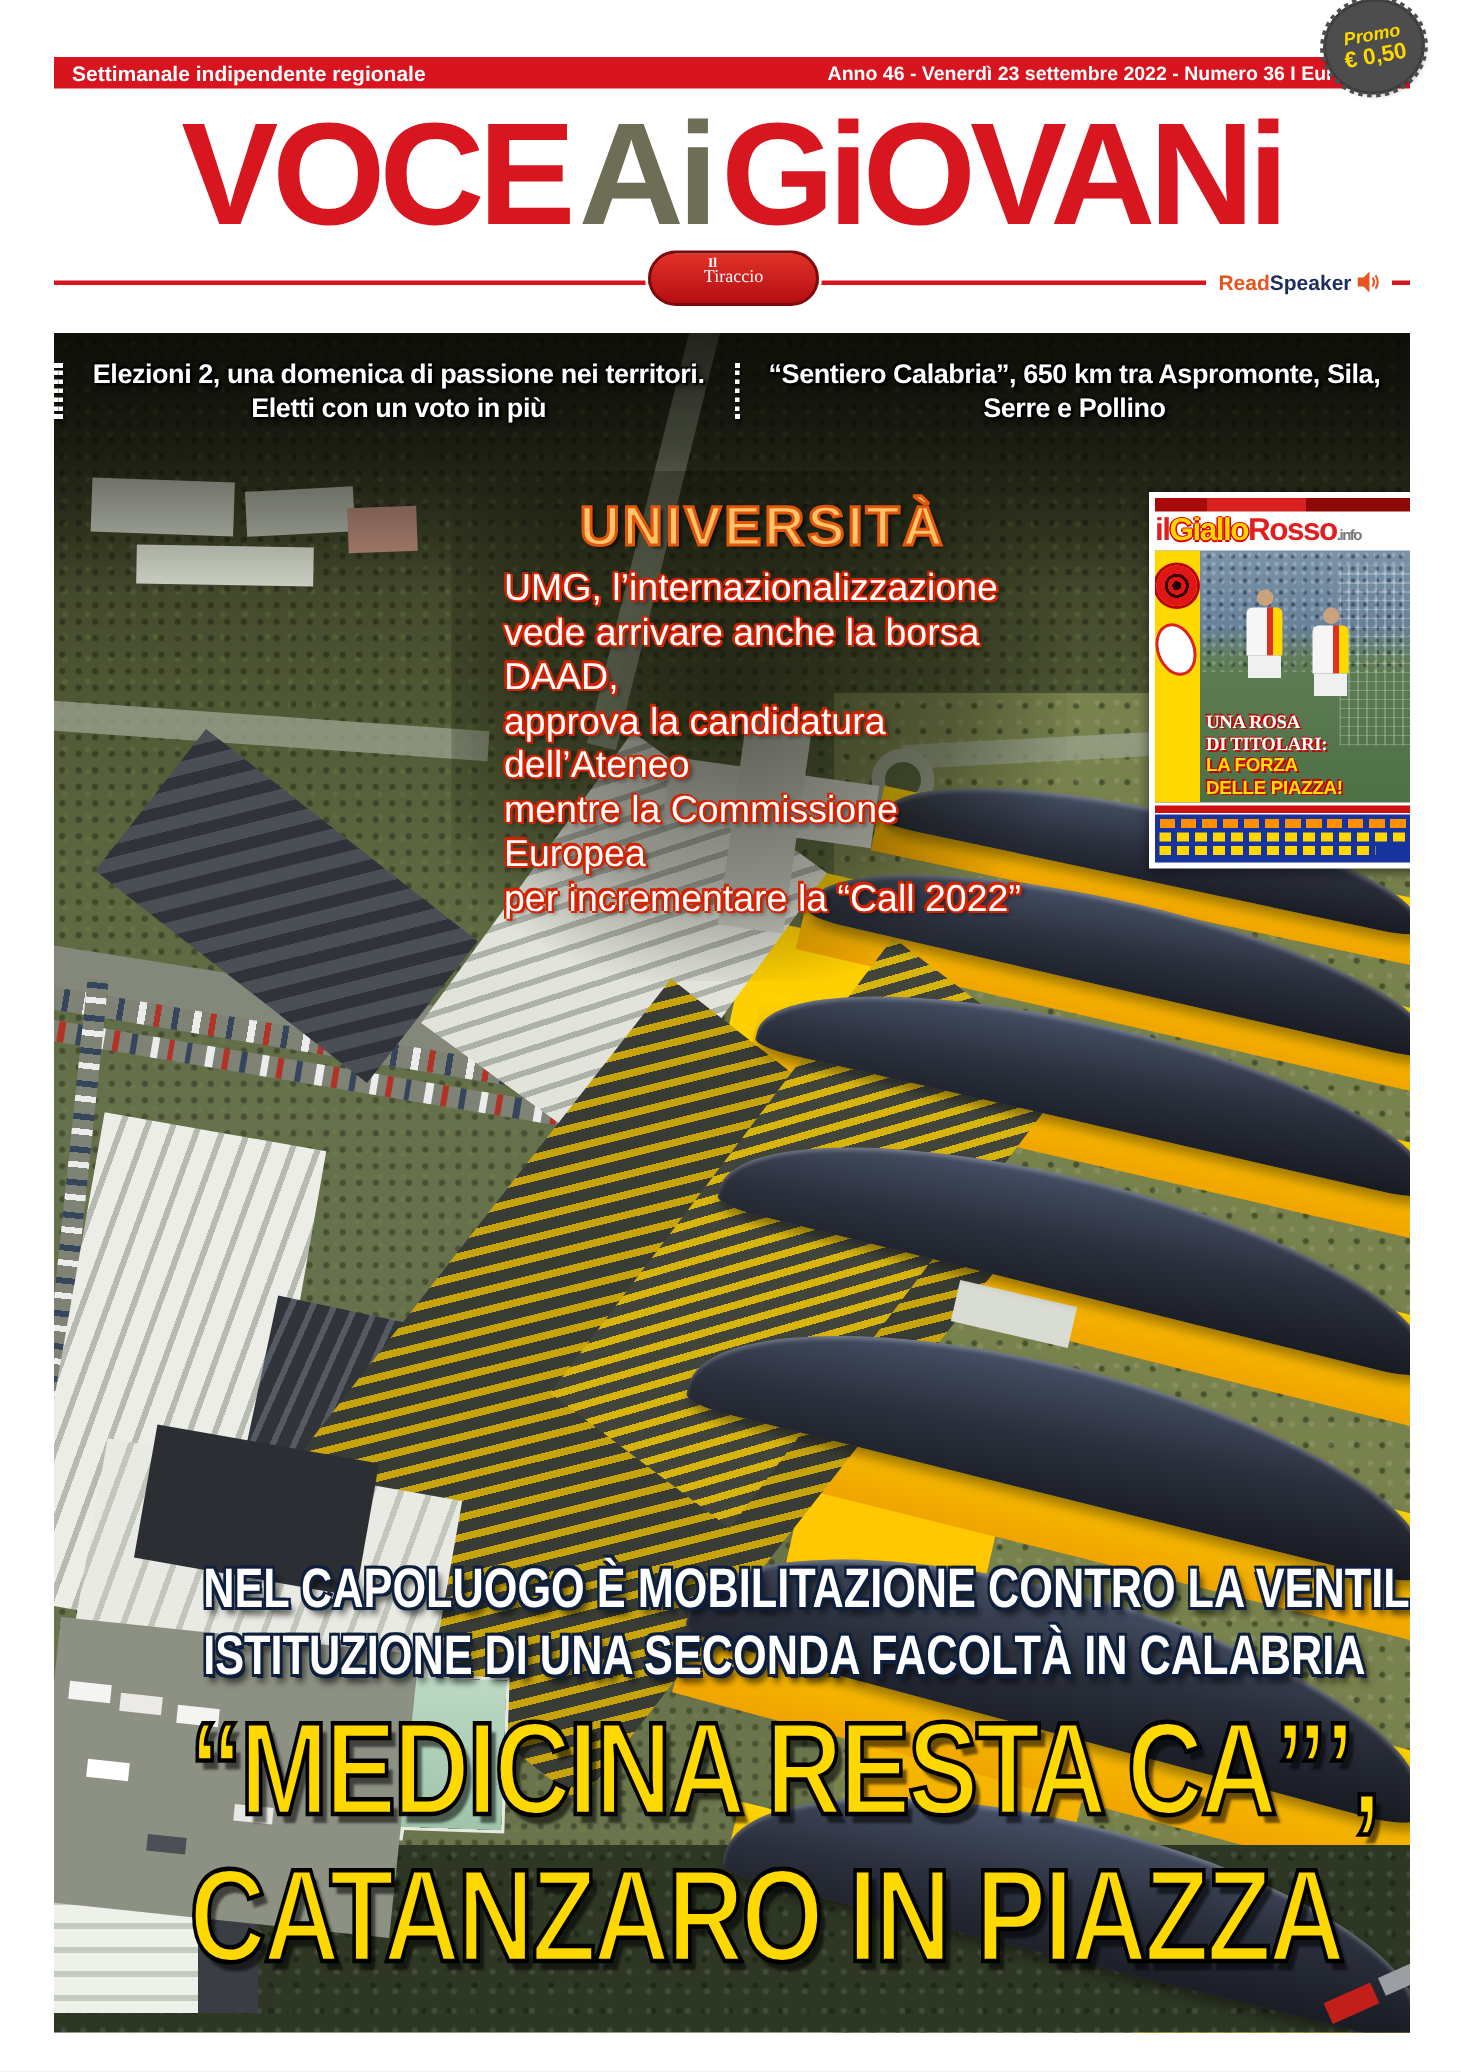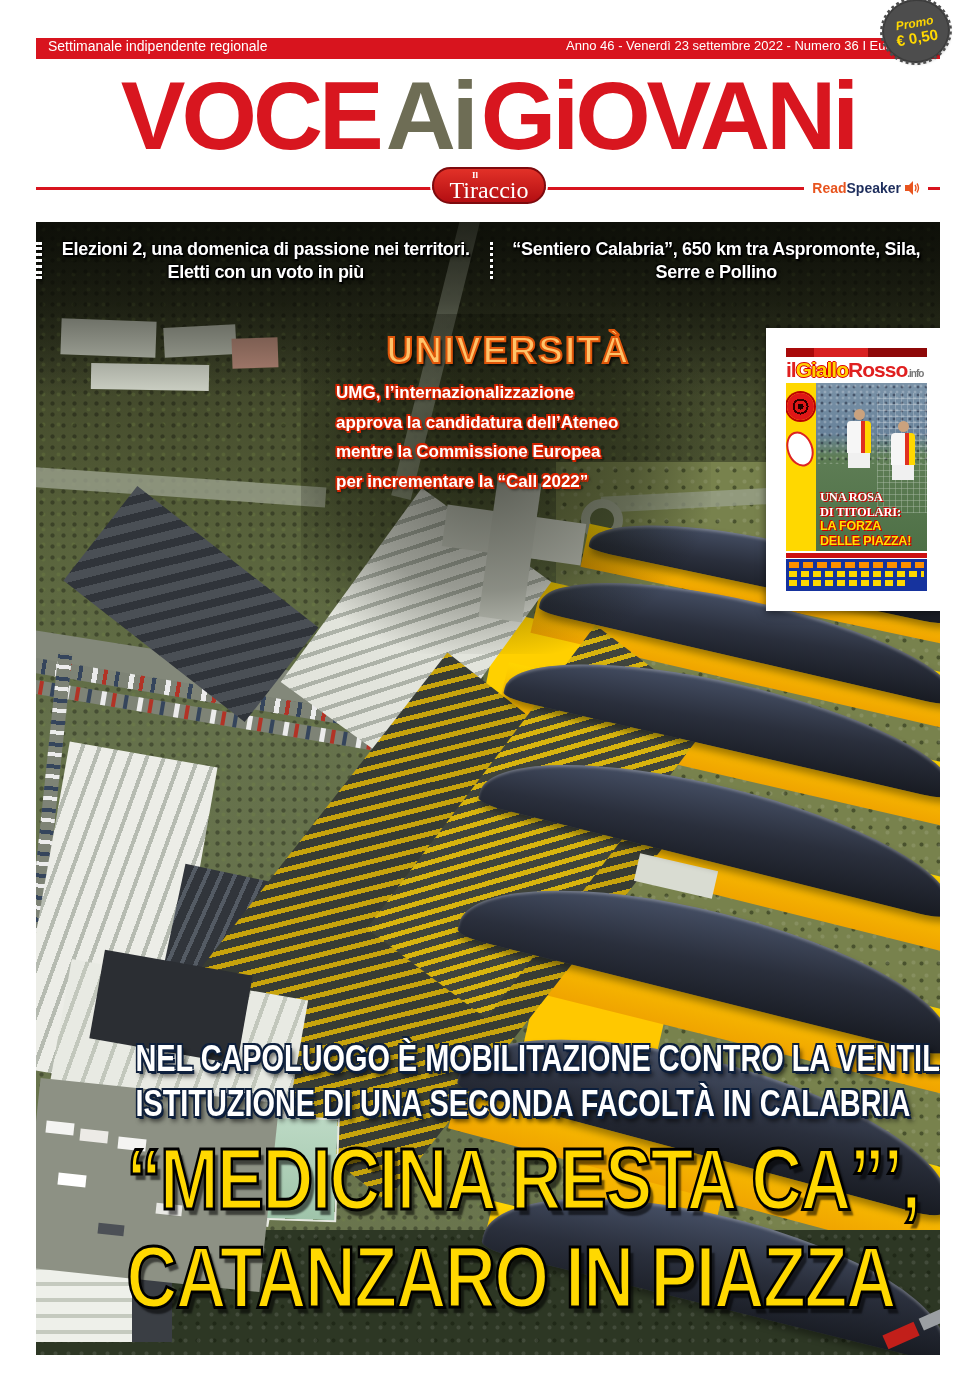--- a/index.html
+++ b/index.html
@@ -5,22 +5,22 @@
   * { margin:0; padding:0; box-sizing:border-box; }
   html,body { background:#e9e9e9; }
   .page {
     position:relative; width:974px; height:1381px; margin:0 auto;
     background:#ffffff; overflow:hidden;
     font-family:"Liberation Sans", sans-serif;
   }
   
   .topbar {
     position:absolute; left:36px; top:38px; width:904px; height:21px;
-    background:#d8141e; color:#fff; display:flex; justify-content:space-between; 
-    padding:0 10px 0 12px; font-weight:400; font-size:14px; letter-spacing:0;
+    background:#d8141e; color:#fff; display:flex; justify-content:space-between; align-items:center;
+    padding:0 10px 0 12px; font-weight:700; font-size:14px; letter-spacing:0;
   }
   .topbar-right { font-size:13px; white-space:nowrap; }
   .price-crossed { position:relative; display:inline-block; padding:0 2px; }
   .price-crossed::before, .price-crossed::after {
     content:""; position:absolute; left:-3px; right:-3px; top:46%; height:2.6px; background:#151515;
   }
   .price-crossed::before { transform:rotate(26deg); }
   .price-crossed::after  { transform:rotate(-26deg); }
   
   .promo-badge {
@@ -39,21 +39,21 @@
   .m-red  { color:#d8161f; }
   .m-gray { color:#6e6d55; padding:0 6px; }
   .rule { position:absolute; left:36px; top:187px; width:904px; height:3px; background:#d8141e; }
   .tiraccio {
     position:absolute; left:432px; top:167px; width:114px; height:37px; z-index:4;
     background:linear-gradient(180deg,#e23128 0%, #b40e12 100%);
     border:2px solid #7e0a0e; border-radius:19px; text-align:center;
     box-shadow:0 0 0 2px #fff;
   }
   .tiraccio-small { position:absolute; left:38px; top:1px; color:#fff; font-family:"Liberation Serif", serif; font-size:9px; font-weight:700; }
-  .tiraccio-name  { position:absolute; left:0; right:0; top:8px; color:#fff; font-family:"Liberation Serif", serif; font-size:24px; }
+  .tiraccio-name  { position:absolute; left:0; right:0; top:8px; color:#fff; font-family:"Liberation Serif", serif; font-size:12px; }
   .readspeaker {
     position:absolute; right:46px; top:177px; height:22px; z-index:4; background:#fff;
     display:flex; align-items:center; padding:0 8px; font-weight:700; font-size:14px; cursor:pointer;
   }
   .rs-read { color:#e8541e; } .rs-speaker { color:#1d2d5c; }
   .rs-icon { margin-left:4px; }
   
   .photo {
     position:absolute; left:36px; top:222px; width:904px; height:1133px; overflow:hidden;
     background:linear-gradient(180deg,#25281a 0%, #363b24 9%, #474e2e 17%, #535c37 24%, #5d6840 32%, #65714b 45%, #6b764e 100%);
@@ -111,30 +111,30 @@
   .uni { position:absolute; left:300px; top:108px; width:345px; z-index:8; }
   .uni-kicker {
     font-size:37px; font-weight:900; letter-spacing:2px; text-align:center; white-space:nowrap;
     color:#ffc46a; -webkit-text-stroke:2px #e0560a;
     text-shadow:2.5px 2.5px 2px rgba(0,0,0,.65);
   }
   .uni-label {
     margin-top:6px; font-size:21px; font-weight:900; letter-spacing:1px; color:#ffe400;
     text-shadow:1.5px 1.5px 0 #8a1a00, -1px -1px 0 #8a1a00, 2px 2px 3px rgba(0,0,0,.6);
   }
-  .uni-body { margin-top:6px; font-size:17px; line-height:29.5px; font-weight:700; color:#fff; }
+  .uni-body { margin-top:6px; font-size:25px; line-height:29.5px; font-weight:400; color:#fff; }
   .uni-body span {
     display:block;
     text-shadow:1.6px 0 0 #d42300, -1.6px 0 0 #d42300, 0 1.6px 0 #d42300, 0 -1.6px 0 #d42300,
       1.6px 1.6px 0 #d42300, -1.6px -1.6px 0 #d42300, 2.5px 2.5px 3px rgba(0,0,0,.55);
   }
   
   .sidebar {
     position:absolute; left:730px; top:106px; width:181px; z-index:9;
-    background:#fff; padding:20px; box-shadow:0 2px 8px rgba(0,0,0,.55);
+    background:#fff; padding:4px; box-shadow:0 2px 8px rgba(0,0,0,.55);
   }
   .sb-topstrip { height:9px; background:linear-gradient(90deg,#a80a0a 0 20%, #d82020 20% 58%, #8e0808 58% 100%); }
   .sb-title { height:26px; line-height:26px; white-space:nowrap; font-weight:900; font-size:21px; letter-spacing:-1px; }
   .sb-il    { color:#e02020; }
   .sb-giallo{ color:#ffd300; text-shadow:1px 0 0 #d00, -1px 0 0 #d00, 0 1px 0 #d00, 0 -1px 0 #d00; }
   .sb-rosso { color:#e02020; }
   .sb-info  { color:#777; font-size:10px; font-weight:700; }
   .sb-cover {
     position:relative; height:168px; overflow:hidden;
     background:linear-gradient(180deg,#7b93a8 0%, #68829a 30%, #5e7d55 44%, #4e7046 100%);
@@ -315,20 +315,21 @@
       <div class="tsep"></div>
       <div class="teaser">
           <span>“Sentiero Calabria”, 650 km tra Aspromonte, Sila, Serre e Pollino</span>
         </div>
     </div>
 
     <div class="uni">
       <div class="uni-kicker">UNIVERSITÀ</div>
       <div class="uni-body">
         <span>UMG, l’internazionalizzazione</span>
+        <span>vede arrivare anche la borsa DAAD,</span>
         <span>approva la candidatura dell’Ateneo</span>
         <span>mentre la Commissione Europea</span>
         <span>per incrementare la “Call 2022”</span>
       </div>
     </div>
 
     <div class="sidebar">
       <div class="sb-topstrip"></div>
       <div class="sb-title"><span class="sb-il">il</span><span class="sb-giallo">Giallo</span><span class="sb-rosso">Rosso</span><span class="sb-info">.info</span></div>
       <div class="sb-cover">

